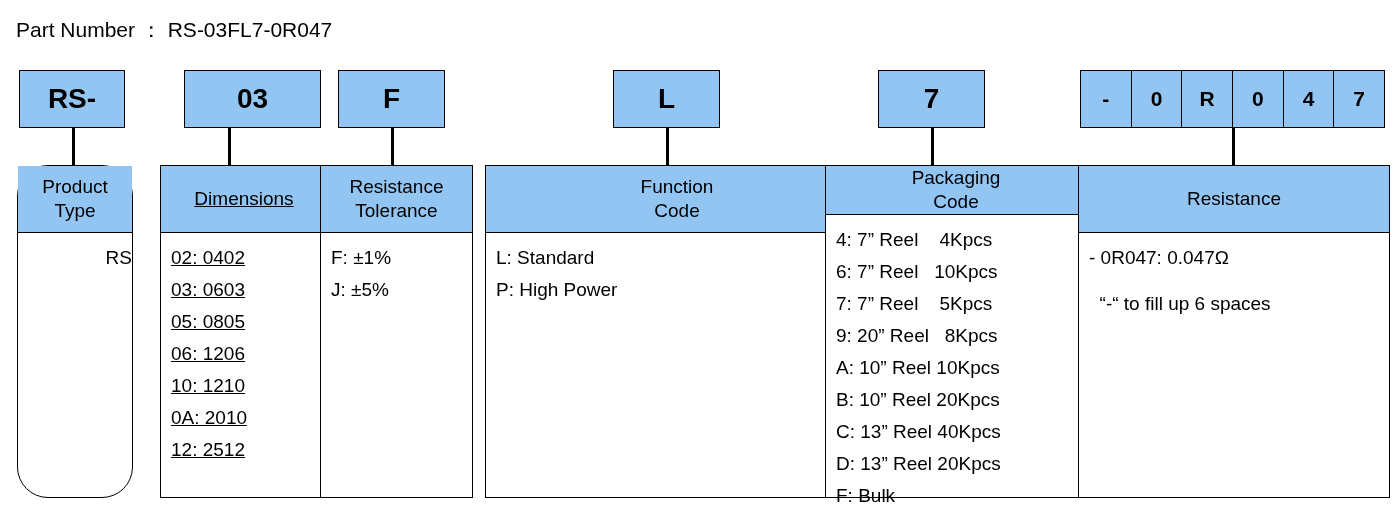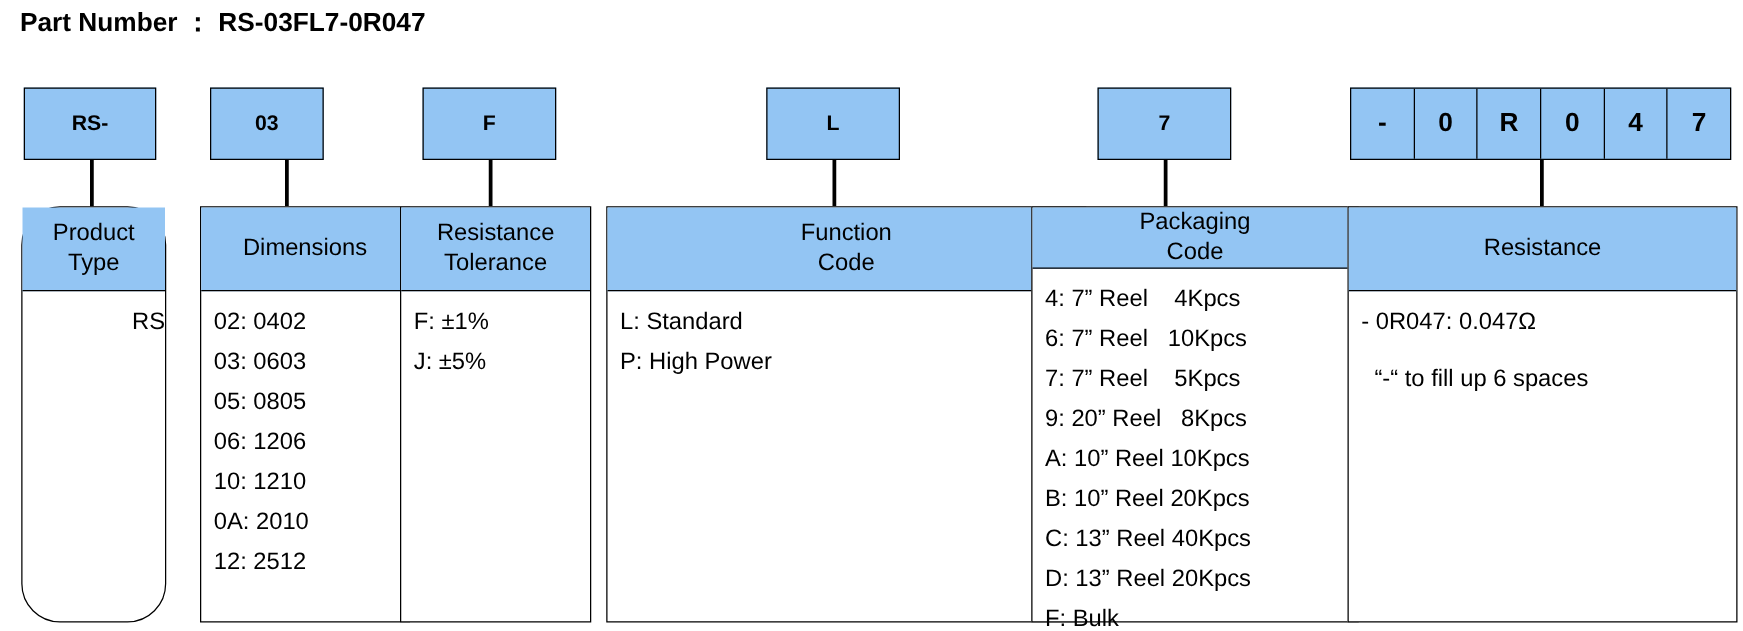--- a/index.html
+++ b/index.html
@@ -13,37 +13,37 @@
     position: relative;
     font-family: "Liberation Sans", sans-serif;
     color: #000000;
     overflow: hidden;
   }
 
   
   #title {
     position: absolute;
     left: 16px;
-    top: 4px;
+    top: 16px;
     font-size: 21px;
-    font-weight: bold;
+    font-weight: normal;
     letter-spacing: 0px;
     white-space: pre;
   }
 
   
   .code-box {
     position: absolute;
     background: #93C5F3;
     border: 1.5px solid #000000;
     box-sizing: border-box;
     display: flex;
     align-items: center;
     justify-content: center;
-    font-size: 17px;
+    font-size: 28px;
     font-weight: bold;
     height: 58px;
     top: 70px;
   }
   .code-group {
     position: absolute;
     top: 70px;
     height: 58px;
     display: flex;
     border: 1.5px solid #000000;
@@ -109,21 +109,21 @@
   .col-body.left { padding-left: 10px; }
   .col-body .spacer { height: 14px; }
 </style>
 </head>
 <body>
 
 <div id="title">Part Number ： RS-03FL7-0R047</div>
 
 <div id="code-boxes-layer">
     <div class="code-box" style="left: 19px; width: 106px;">RS-</div>
-    <div class="code-box" style="left: 168px; width: 91px;">03</div>
+    <div class="code-box" style="left: 184px; width: 137px;">03</div>
     <div class="code-box" style="left: 338px; width: 107px;">F</div>
     <div class="code-box" style="left: 613px; width: 107px;">L</div>
     <div class="code-box" style="left: 878px; width: 107px;">7</div>
     <div class="code-group" style="left: 1080px; width: 305px;">
       <div class="cell">-</div>
       <div class="cell">0</div>
       <div class="cell">R</div>
       <div class="cell">0</div>
       <div class="cell">4</div>
       <div class="cell">7</div>
@@ -140,21 +140,21 @@
   </div>
 
 <div id="columns-layer">
     <div class="column" style="left: 17px; width: 116px; border-radius: 31px;">
       <div class="col-header">Product
 Type</div>
       <div class="col-body center">
         <div class="line">RS</div>
       </div>
     </div>
-    <div class="column" style="left: 160px; width: 168px;">
+    <div class="column" style="left: 160px; width: 168px; text-decoration: underline;">
       <div class="col-header">Dimensions</div>
       <div class="col-body left">
         <div class="line">02: 0402</div>
         <div class="line">03: 0603</div>
         <div class="line">05: 0805</div>
         <div class="line">06: 1206</div>
         <div class="line">10: 1210</div>
         <div class="line">0A: 2010</div>
         <div class="line">12: 2512</div>
       </div>

